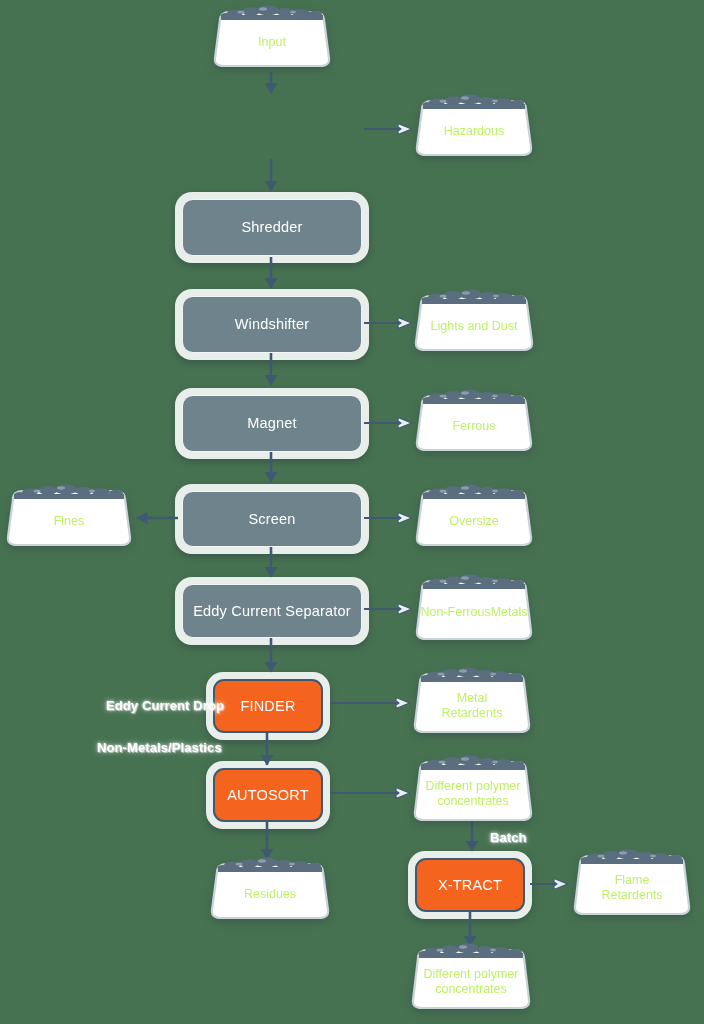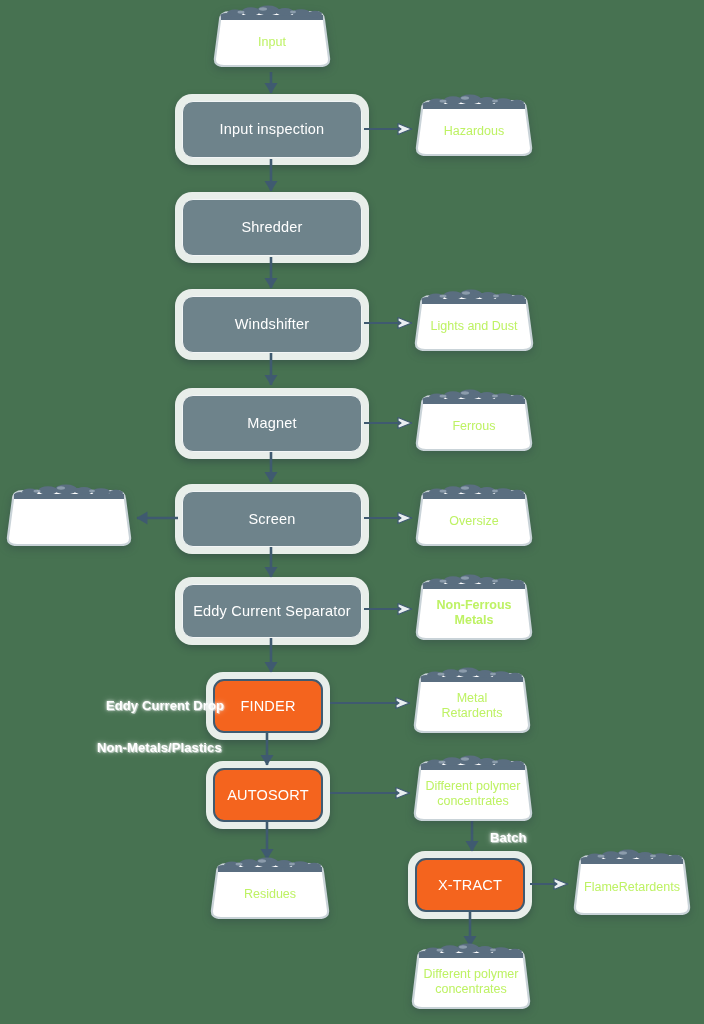--- a/index.html
+++ b/index.html
@@ -233,20 +233,21 @@
         <ellipse cx="16" cy="9.5" rx="5.5" ry="2.6"></ellipse>
         <rect x="52" y="1.5" width="13" height="6" rx="1.5"></rect>
         <rect x="71" y="3" width="9" height="5" rx="1.5"></rect>
       </g>
       <g fill="#95a5b4" opacity=".85">
         <ellipse cx="33" cy="6" rx="3.5" ry="1.6"></ellipse>
           <ellipse cx="57" cy="3" rx="4" ry="1.7"></ellipse>
         <ellipse cx="88" cy="6" rx="3" ry="1.4"></ellipse>
       </g>
     </svg>
+    <div class="ptext" style="top:20px;height:34px;">Fines</div>
   </div>
 
   <div class="pile" style="left:413px;top:485px;width:122px;height:66px;">
     <svg width="122" height="66" viewBox="0 0 122 66">
       <path d="M9,14 Q9,6 19,6 L103,6 Q113,6 113,14 L118,52 Q119,60 109,60 L13,60 Q3,60 4,52 Z" fill="#ffffff" stroke="#c9d3d8" stroke-width="2.2" stroke-linejoin="round" style="filter:drop-shadow(0 3px 4px rgba(40,55,65,.35))"></path>
       <path d="M10,9 L112,9 L112,14 L10,14 Z" fill="#5a6e80"></path>
       <g fill="#5a6e80">
         <ellipse cx="24" cy="7" rx="8" ry="3.6"></ellipse>
           <ellipse cx="40" cy="5.5" rx="9" ry="4.2"></ellipse>
         <ellipse cx="57" cy="4.5" rx="11" ry="5"></ellipse>
@@ -280,21 +281,21 @@
         <ellipse cx="15" cy="9.5" rx="5.5" ry="2.6"></ellipse>
         <rect x="48" y="1.5" width="13" height="6" rx="1.5"></rect>
         <rect x="66" y="3" width="9" height="5" rx="1.5"></rect>
       </g>
       <g fill="#95a5b4" opacity=".85">
         <ellipse cx="30" cy="6" rx="3.5" ry="1.6"></ellipse>
           <ellipse cx="52" cy="3" rx="4" ry="1.7"></ellipse>
         <ellipse cx="82" cy="6" rx="3" ry="1.4"></ellipse>
       </g>
     </svg>
-    <div class="ptext" style="top:18px;height:40px;flex-direction:column;font-weight:bold;">
+    <div class="ptext" style="top:18px;height:40px;">
       <span>Non-Ferrous</span>
       <span>Metals</span>
     </div>
   </div>
 
   <div class="pile" style="left:411px;top:668px;width:122px;height:70px;">
     <svg width="122" height="70" viewBox="0 0 122 70">
       <path d="M9,14 Q9,6 19,6 L103,6 Q113,6 113,14 L118,56 Q119,64 109,64 L13,64 Q3,64 4,56 Z" fill="#ffffff" stroke="#c9d3d8" stroke-width="2.2" stroke-linejoin="round" style="filter:drop-shadow(0 3px 4px rgba(40,55,65,.35))"></path>
       <path d="M10,9 L112,9 L112,14 L10,14 Z" fill="#5a6e80"></path>
       <g fill="#5a6e80">
@@ -385,21 +386,21 @@
         <ellipse cx="16" cy="9.5" rx="5.5" ry="2.6"></ellipse>
         <rect x="49" y="1.5" width="13" height="6" rx="1.5"></rect>
         <rect x="67" y="3" width="9" height="5" rx="1.5"></rect>
       </g>
       <g fill="#95a5b4" opacity=".85">
         <ellipse cx="31" cy="6" rx="3.5" ry="1.6"></ellipse>
           <ellipse cx="53" cy="3" rx="4" ry="1.7"></ellipse>
         <ellipse cx="83" cy="6" rx="3" ry="1.4"></ellipse>
       </g>
     </svg>
-    <div class="ptext" style="top:18px;height:40px;flex-direction:row;">
+    <div class="ptext" style="top:18px;height:40px;flex-direction:column;">
       <span>Flame</span>
       <span>Retardents</span>
     </div>
   </div>
 
   <div class="pile" style="left:408px;top:944px;width:126px;height:70px;">
     <svg width="126" height="70" viewBox="0 0 126 70">
       <path d="M10,14 Q10,6 20,6 L106,6 Q116,6 116,14 L121,56 Q122,64 112,64 L14,64 Q4,64 5,56 Z" fill="#ffffff" stroke="#c9d3d8" stroke-width="2.2" stroke-linejoin="round" style="filter:drop-shadow(0 3px 4px rgba(40,55,65,.35))"></path>
       <path d="M11,9 L115,9 L115,14 L11,14 Z" fill="#5a6e80"></path>
       <g fill="#5a6e80">
@@ -418,25 +419,20 @@
           <ellipse cx="55" cy="3" rx="4" ry="1.7"></ellipse>
         <ellipse cx="85" cy="6" rx="3" ry="1.4"></ellipse>
       </g>
     </svg>
     <div class="ptext" style="top:18px;height:40px;flex-direction:column;">
       <span>Different polymer</span>
       <span>concentrates</span>
     </div>
   </div>
 
-  <div class="proc dark" style="left:182px;top:101px;width:180px;height:57px;">
-    <div class="ring"></div>
-    <div class="body"></div>
-    <span class="lbl">Input inspection</span>
-  </div>
 
   <div class="proc dark" style="left:182px;top:199px;width:180px;height:57px;">
     <div class="ring"></div>
     <div class="body"></div>
     <span class="lbl">Shredder</span>
   </div>
 
   <div class="proc dark" style="left:182px;top:395px;width:180px;height:57px;">
     <div class="ring"></div>
     <div class="body"></div>

